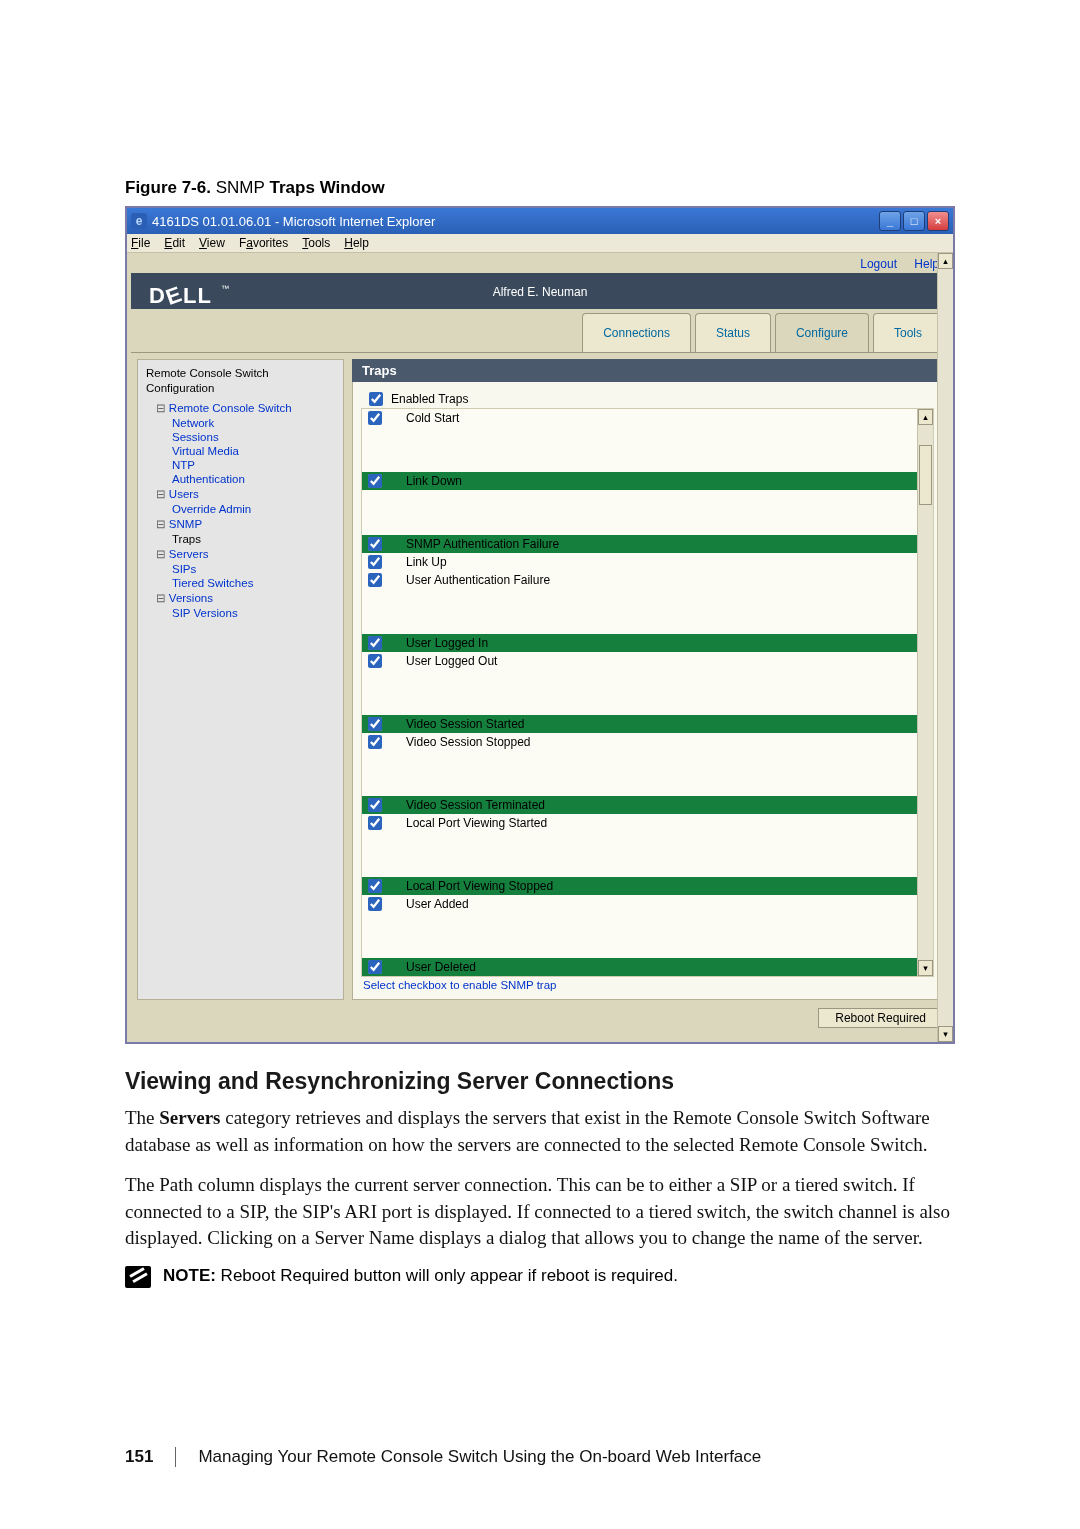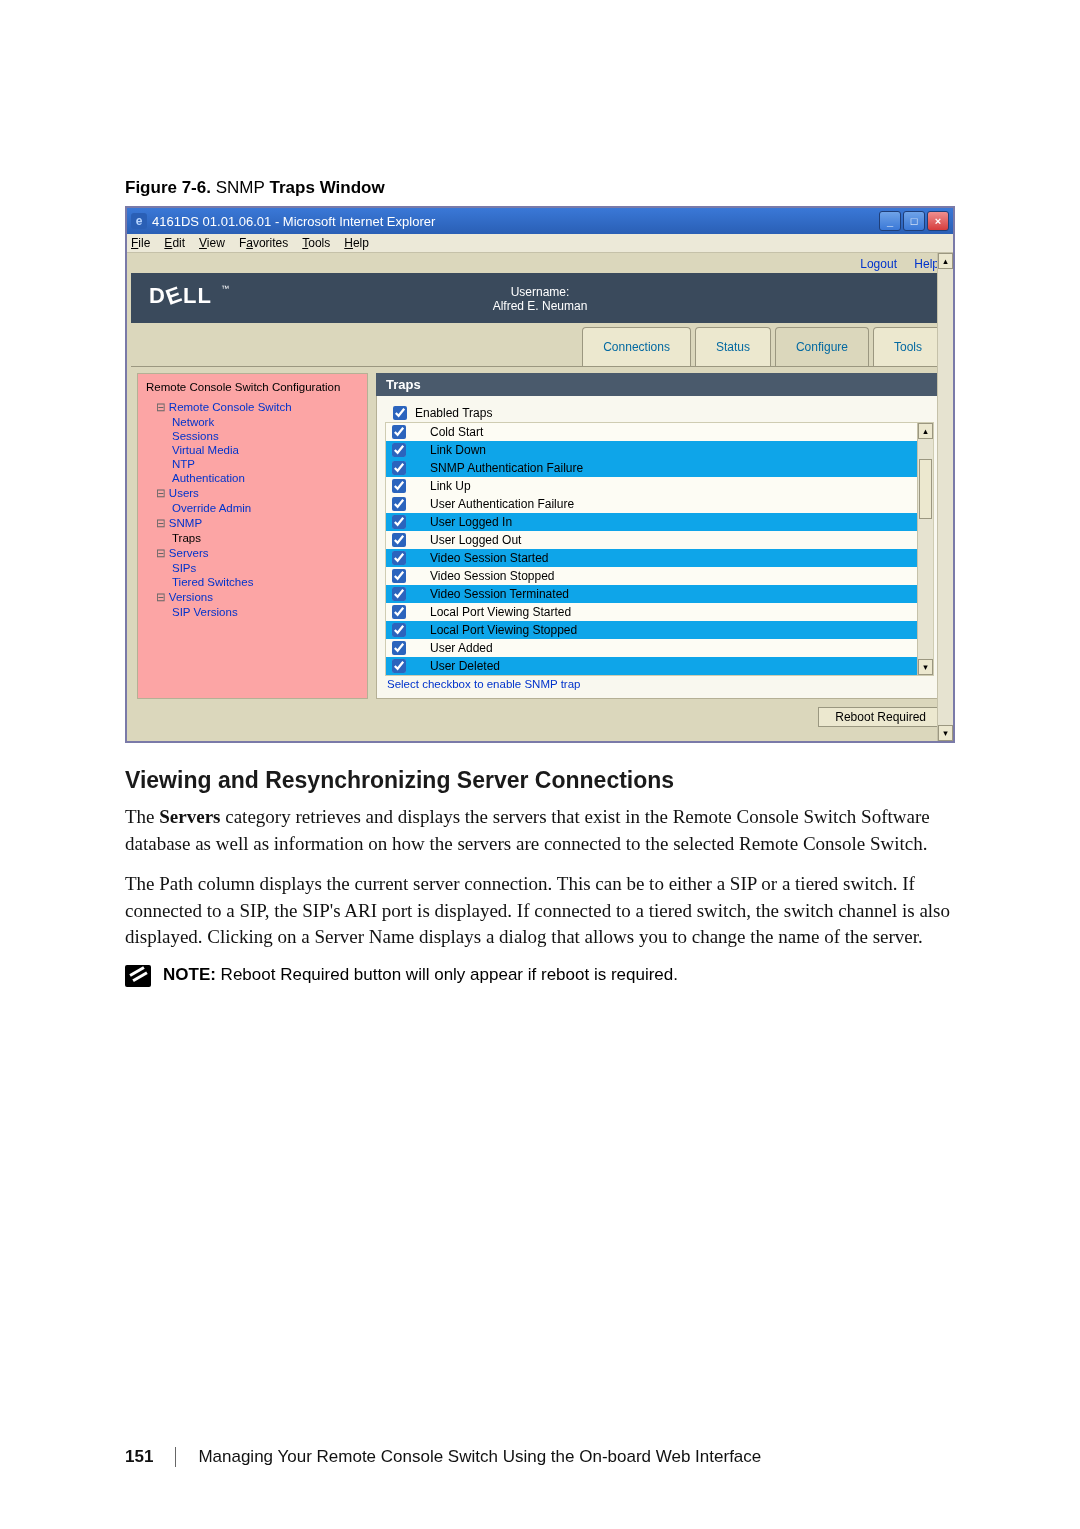--- a/index.html
+++ b/index.html
@@ -22,35 +22,35 @@
 .topbar-links { text-align: right; padding: 0 10px 2px; color: #0033cc; font-size: 12px; }
 .topbar-links span { margin-left: 14px; cursor: pointer; }
 .dell-banner { background: #3a4a5c; color: #fff; padding: 12px 0 10px; position: relative; }
 .dell-logo { position: absolute; left: 18px; top: 8px; letter-spacing: 1px; }
 .dell-logo svg { }
 .banner-center { text-align: center; font-size: 12px; }
 .nav-tabs { display: flex; gap: 4px; justify-content: flex-end; padding: 4px 6px 0 6px; background: #dbd7bc; border-bottom: 1px solid #9b9780; }
 .nav-tab { background: #ece8cf; border: 1px solid #9b9780; border-bottom: none; padding: 12px 20px; font-size: 12px; color: #0369a1; border-radius: 4px 4px 0 0; cursor: pointer; }
 .nav-tab.active { background: #dbd7bc; }
 .main-area { display: flex; gap: 8px; padding: 6px; }
-.sidebar { width: 231px; background: #fca5a5; border: 1px solid #b5b095; padding: 6px 6px 6px 8px; font-size: 11.5px; color: #0033cc; }
+.sidebar { width: 207px; background: #e5e5e5; border: 1px solid #b5b095; padding: 6px 6px 6px 8px; font-size: 11.5px; color: #0033cc; }
 .sidebar-title { color: #000; font-size: 11.5px; line-height: 1.3; margin-bottom: 4px; }
 .tree-item { padding: 1px 0; }
 .tree-item.lev1 { padding-left: 10px; }
 .tree-item.lev2 { padding-left: 26px; }
 .tree-item .bullet { color: #666; }
 .tree-item.selected { color: #000; font-weight: normal; }
 .content-pane { flex: 1; }
 .pane-header { background: #4a5a6c; color: #fff; padding: 4px 10px; font-weight: bold; font-size: 13px; }
 .pane-body { background: #f9f8ef; border: 1px solid #b5b095; border-top: none; padding: 8px; position: relative; }
 .table-header { display: flex; align-items: center; gap: 8px; margin: 2px 0 2px 8px; }
 .ie-cb { width: 14px; height: 14px; accent-color: #2b64bd; }
 .trap-list { border: 1px solid #cfccb2; background: #fdfcf4; position: relative; }
 .trap-row { display: flex; align-items: flex-start; gap: 24px; padding: 2px 6px; }
-.trap-row.alt { background: #0ea5e9; }
+.trap-row.alt { background: #15803d; margin-top: 45px; }
 .scrollbar-v { width: 16px; background: #e6e3d0; position: absolute; right: 0; top: 0; bottom: 0; border-left: 1px solid #c5c1a9; }
 .scroll-btn { height: 16px; border: 1px solid #9b9780; background: #ece8cf; display: flex; align-items: center; justify-content: center; font-size: 9px; }
 .scroll-thumb { position: absolute; left: 1px; right: 1px; top: 36px; height: 60px; border: 1px solid #9b9780; background: #ece8cf; }
 .hint-text { font-size: 11.5px; color: #0033cc; padding: 2px 0 0 2px; }
 .btn-row { text-align: right; padding: 4px 0; }
 .ui-btn { display: inline-block; padding: 2px 16px; border: 1px solid #9a9780; background: #ece8cf; font-size: 12px; cursor: pointer; }
 .reboot-row { text-align: right; padding: 2px 6px 4px; }
 .map-scroll { position: absolute; right: 0; top: 0; width: 16px; bottom: 0; background: #e6e3d0; border-left: 1px solid #c5c1a9; }
 
 h2.section-head { font-family: Arial, Helvetica, sans-serif; font-size: 23px; font-weight: bold; color: #1a1a1a; margin-top: 24px; margin-bottom: 10px; }
@@ -101,21 +101,20 @@
     <div class="dell-banner">
       <div class="dell-logo">
         <svg width="110" height="30" viewBox="0 0 110 30">
           <text x="0" y="22" font-family="Arial Black, Arial" font-size="22" font-weight="900" fill="#fff" letter-spacing="1">D</text>
           <text x="17" y="22" font-family="Arial Black, Arial" font-size="22" font-weight="900" fill="#fff" transform="rotate(-20 25 14)">E</text>
           <text x="34" y="22" font-family="Arial Black, Arial" font-size="22" font-weight="900" fill="#fff">LL</text>
           <text x="72" y="10" font-family="Arial" font-size="8" fill="#fff">™</text>
         </svg>
       </div>
       <div class="banner-center">
-        <div>Username:</div>
         <div>Alfred E. Neuman</div>
       </div>
     </div>
     <div class="nav-tabs">
       <div class="nav-tab">Connections</div>
       <div class="nav-tab">Status</div>
       <div class="nav-tab active">Configure</div>
       <div class="nav-tab">Tools</div>
     </div>
     <div class="main-area">

